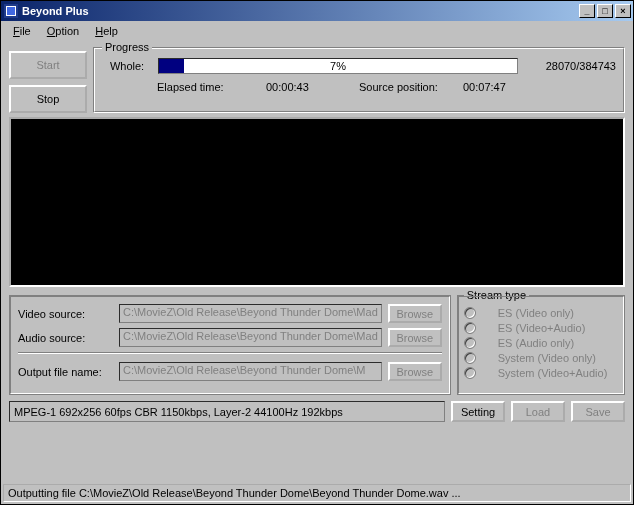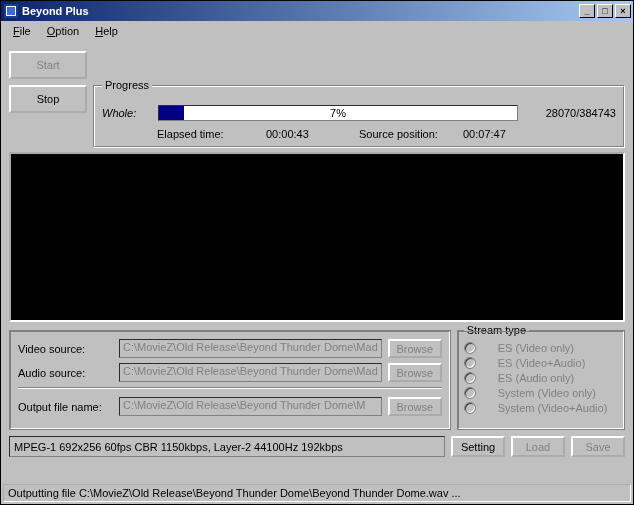--- a/index.html
+++ b/index.html
@@ -11,25 +11,25 @@
 .titlebar-buttons { display: flex; gap: 2px; }
 .titlebar-btn { width: 16px; height: 14px; background: #c0c0c0; border: 1px solid #fff; border-right-color: #000; border-bottom-color: #000; font-size: 9px; font-weight:bold; display: flex; align-items: center; justify-content: center; cursor: pointer; color:#000; font-family: Arial; }
 .menubar { display: flex; padding: 2px 4px; gap: 0; background:#c0c0c0; }
 .menu-item { padding: 2px 8px; cursor: pointer; }
 .menu-item u { text-decoration: underline; }
 .content { padding: 6px 8px; }
 .top-row { display: flex; gap: 6px; margin-bottom: 4px; }
 .left-buttons { display: flex; flex-direction: column; gap: 6px; width: 78px; padding-top:4px;}
 .btn { height: 28px; background: #c0c0c0; border: 2px outset #fff; cursor: pointer; font-size: 11px; display:flex; align-items:center; justify-content:center; }
 .btn.disabled { color: #808080; cursor: default; }
-.groupbox { border: 1px solid #808080; border-right-color:#fff; border-bottom-color:#fff; position: relative; padding: 19px 8px 6px 8px; flex:1;margin-top:38px; }
+.groupbox { border: 1px solid #808080; border-right-color:#fff; border-bottom-color:#fff; position: relative; padding: 10px 8px 6px 8px; flex:1; }
 .groupbox .inner-border{ position:absolute; inset:0; border:1px solid #fff; border-right-color:#808080; border-bottom-color:#808080; pointer-events:none;}
 .groupbox-title { position: absolute; top: -7px; left: 8px; background: #c0c0c0; padding: 0 3px; }
 .progress-line { display: flex; align-items: center; gap: 6px; margin-bottom: 6px; }
-.progress-label { width: 50px; text-align: left; font-style: italic; }
+.progress-label { width: 50px; text-align: center; }
 .progressbar { flex: 1; height: 16px; background: #fff; border: 1px inset #808080; position: relative; }
 .progressbar-fill { height: 100%; background: #000080; }
 .progressbar-text { position: absolute; inset: 0; display: flex; align-items: center; justify-content: center; color: #000; font-size:11px; }
 .progress-count { width: 92px; text-align: right; }
 .time-row { display: flex; align-items: center; padding-left: 55px; gap: 4px; font-size:11px; line-height:14px;}
 .time-label { width: 105px; }
 .time-val { width: 65px; }
 .src-label { width: 100px; }
 .checkbox-row { display: flex; align-items: center; gap: 4px; }
 .checkbox { width: 12px; height: 12px; background: #fff; border: 1px inset #808080; }

